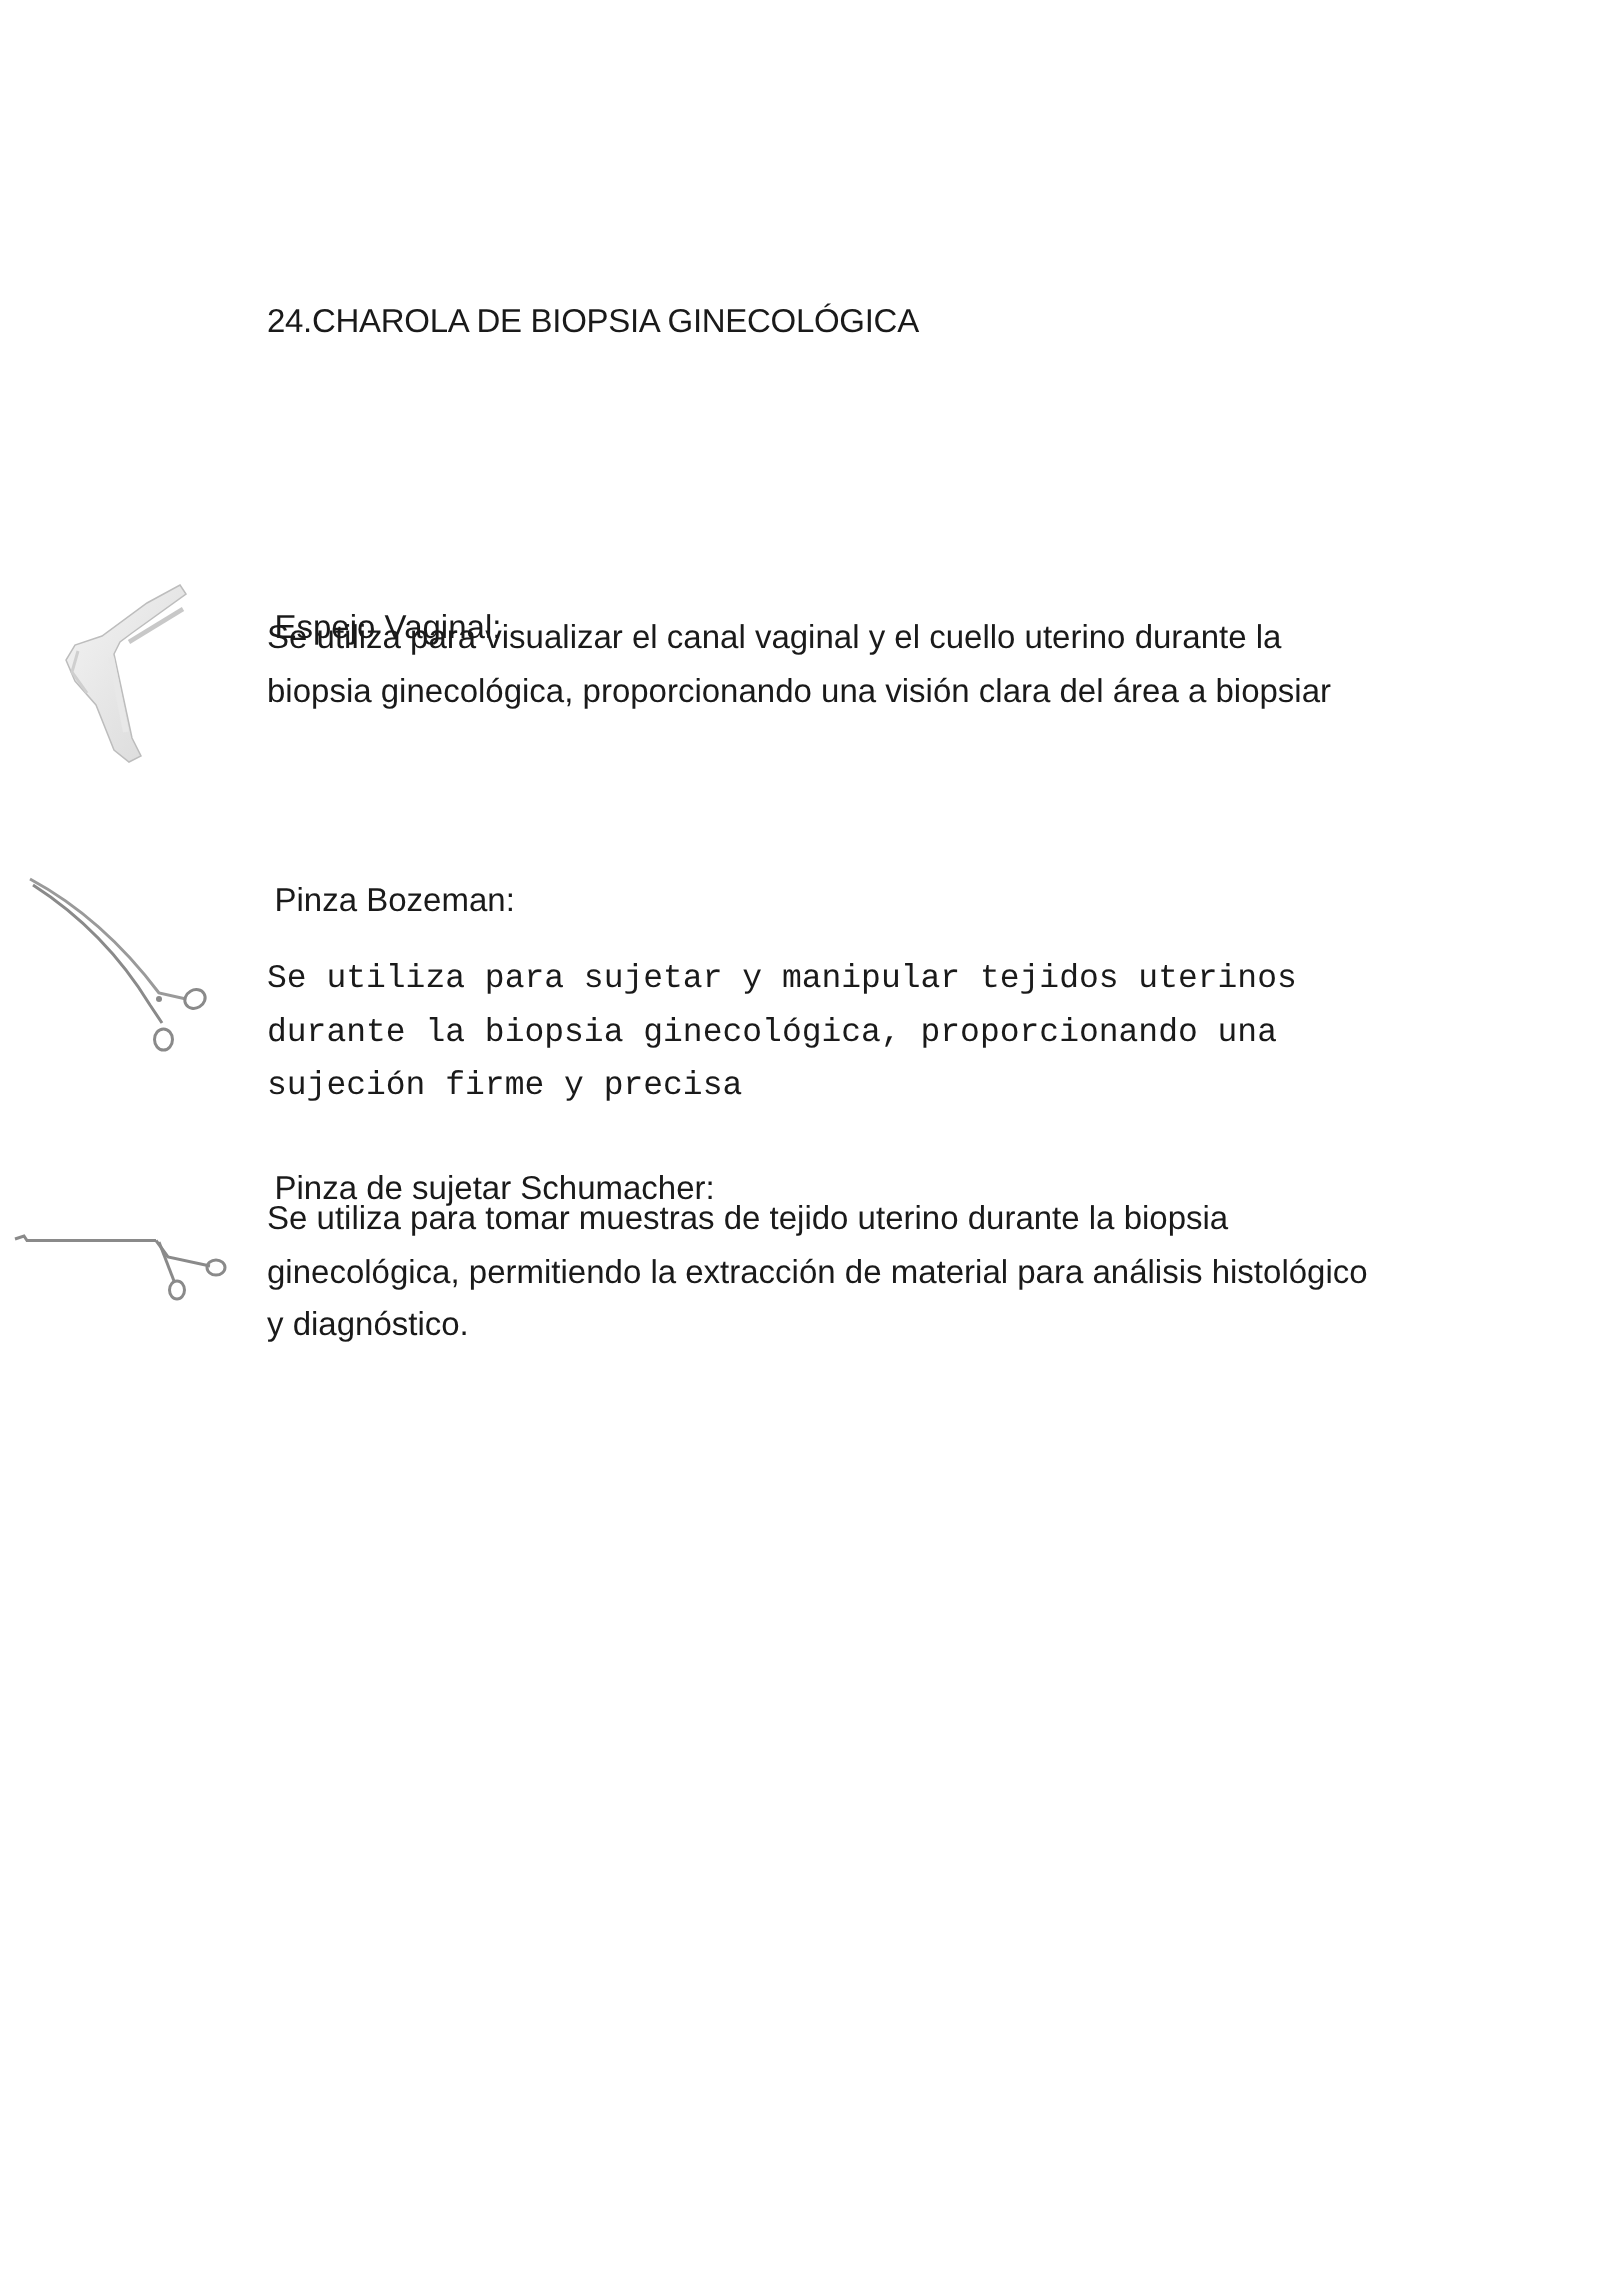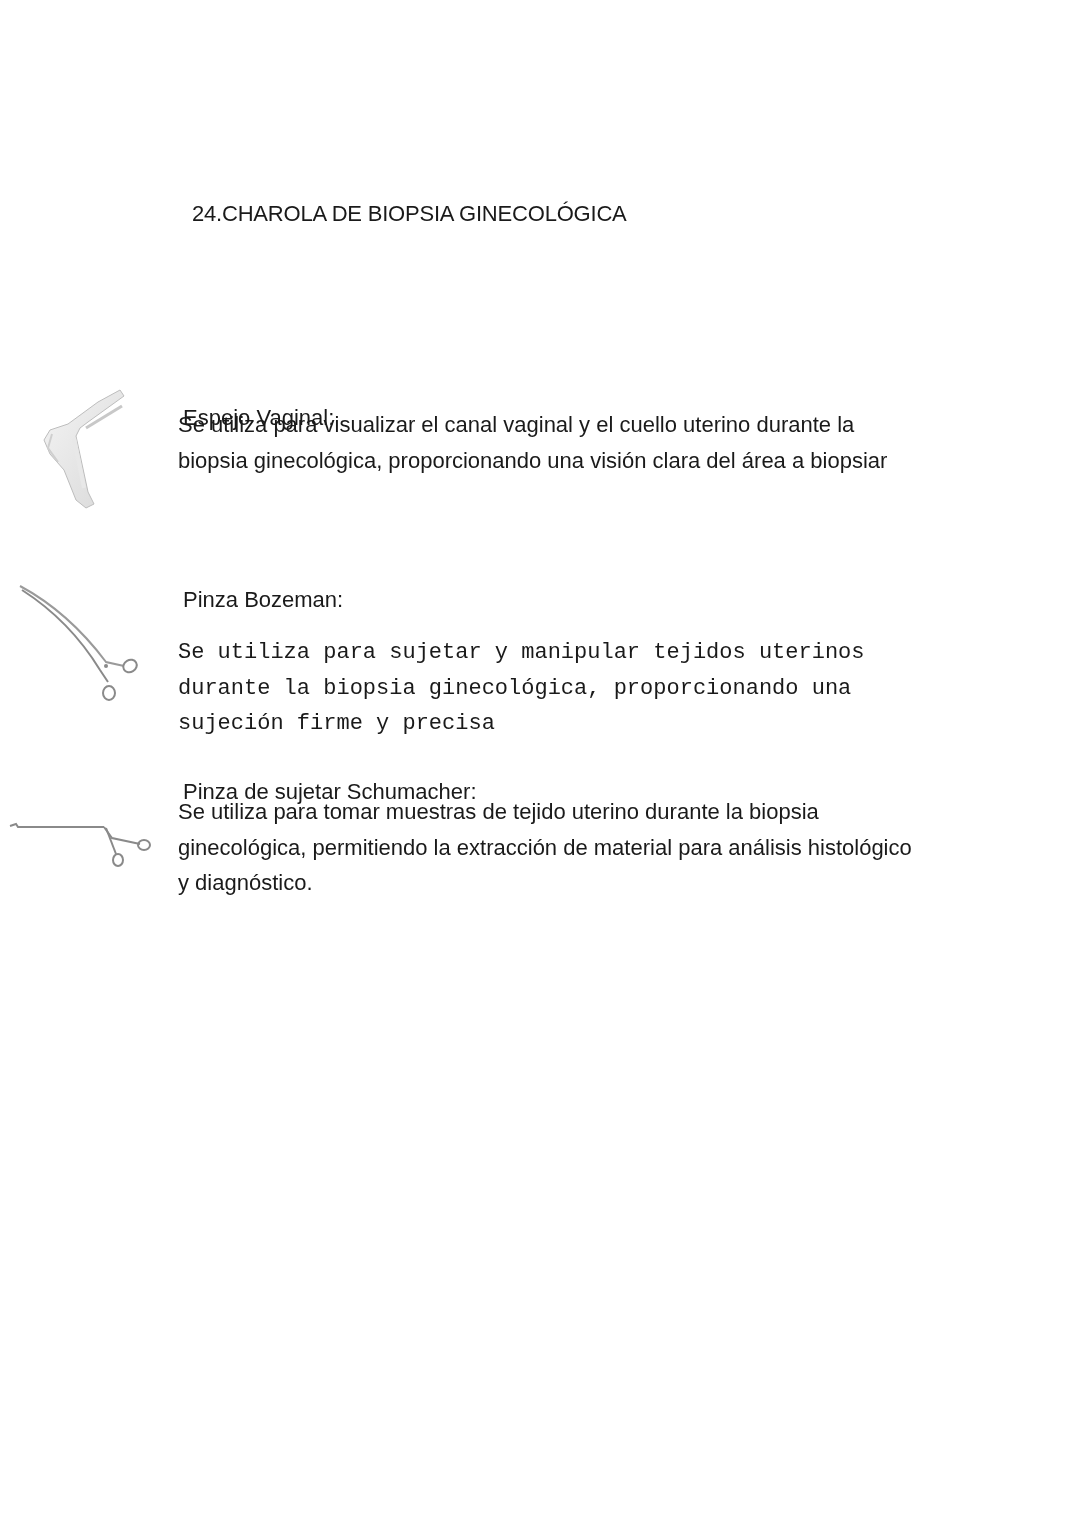--- a/index.html
+++ b/index.html
@@ -1,18 +1,18 @@
 <!DOCTYPE html>
 <html><head>
 <meta charset="utf-8">
 <style>
   html, body { margin:0; padding:0; background:#ffffff; }
   body { width:1080px; height:1524px; position:relative; overflow:hidden;
          font-family:"Liberation Sans", "DejaVu Sans", sans-serif; color:#1a1a1a; }
-  .title { position:absolute; left:192px; top:201px; font-size:22px; letter-spacing:-0.2px; color:#1a1a1a;text-align:right; }
+  .title { position:absolute; left:178px; top:201px; font-size:22px; letter-spacing:-0.2px; color:#1a1a1a;text-align:right; }
   .heading { position:absolute; left:183px; font-size:22px; color:#1a1a1a; }
   .desc { position:absolute; left:178px; width:740px; font-size:22px; line-height:35.5px; color:#1a1a1a; }
   .img { position:absolute; }
 </style>
 </head>
 <body>
 
 <div class="title">24.CHAROLA DE BIOPSIA GINECOLÓGICA</div>
 
 <div>

